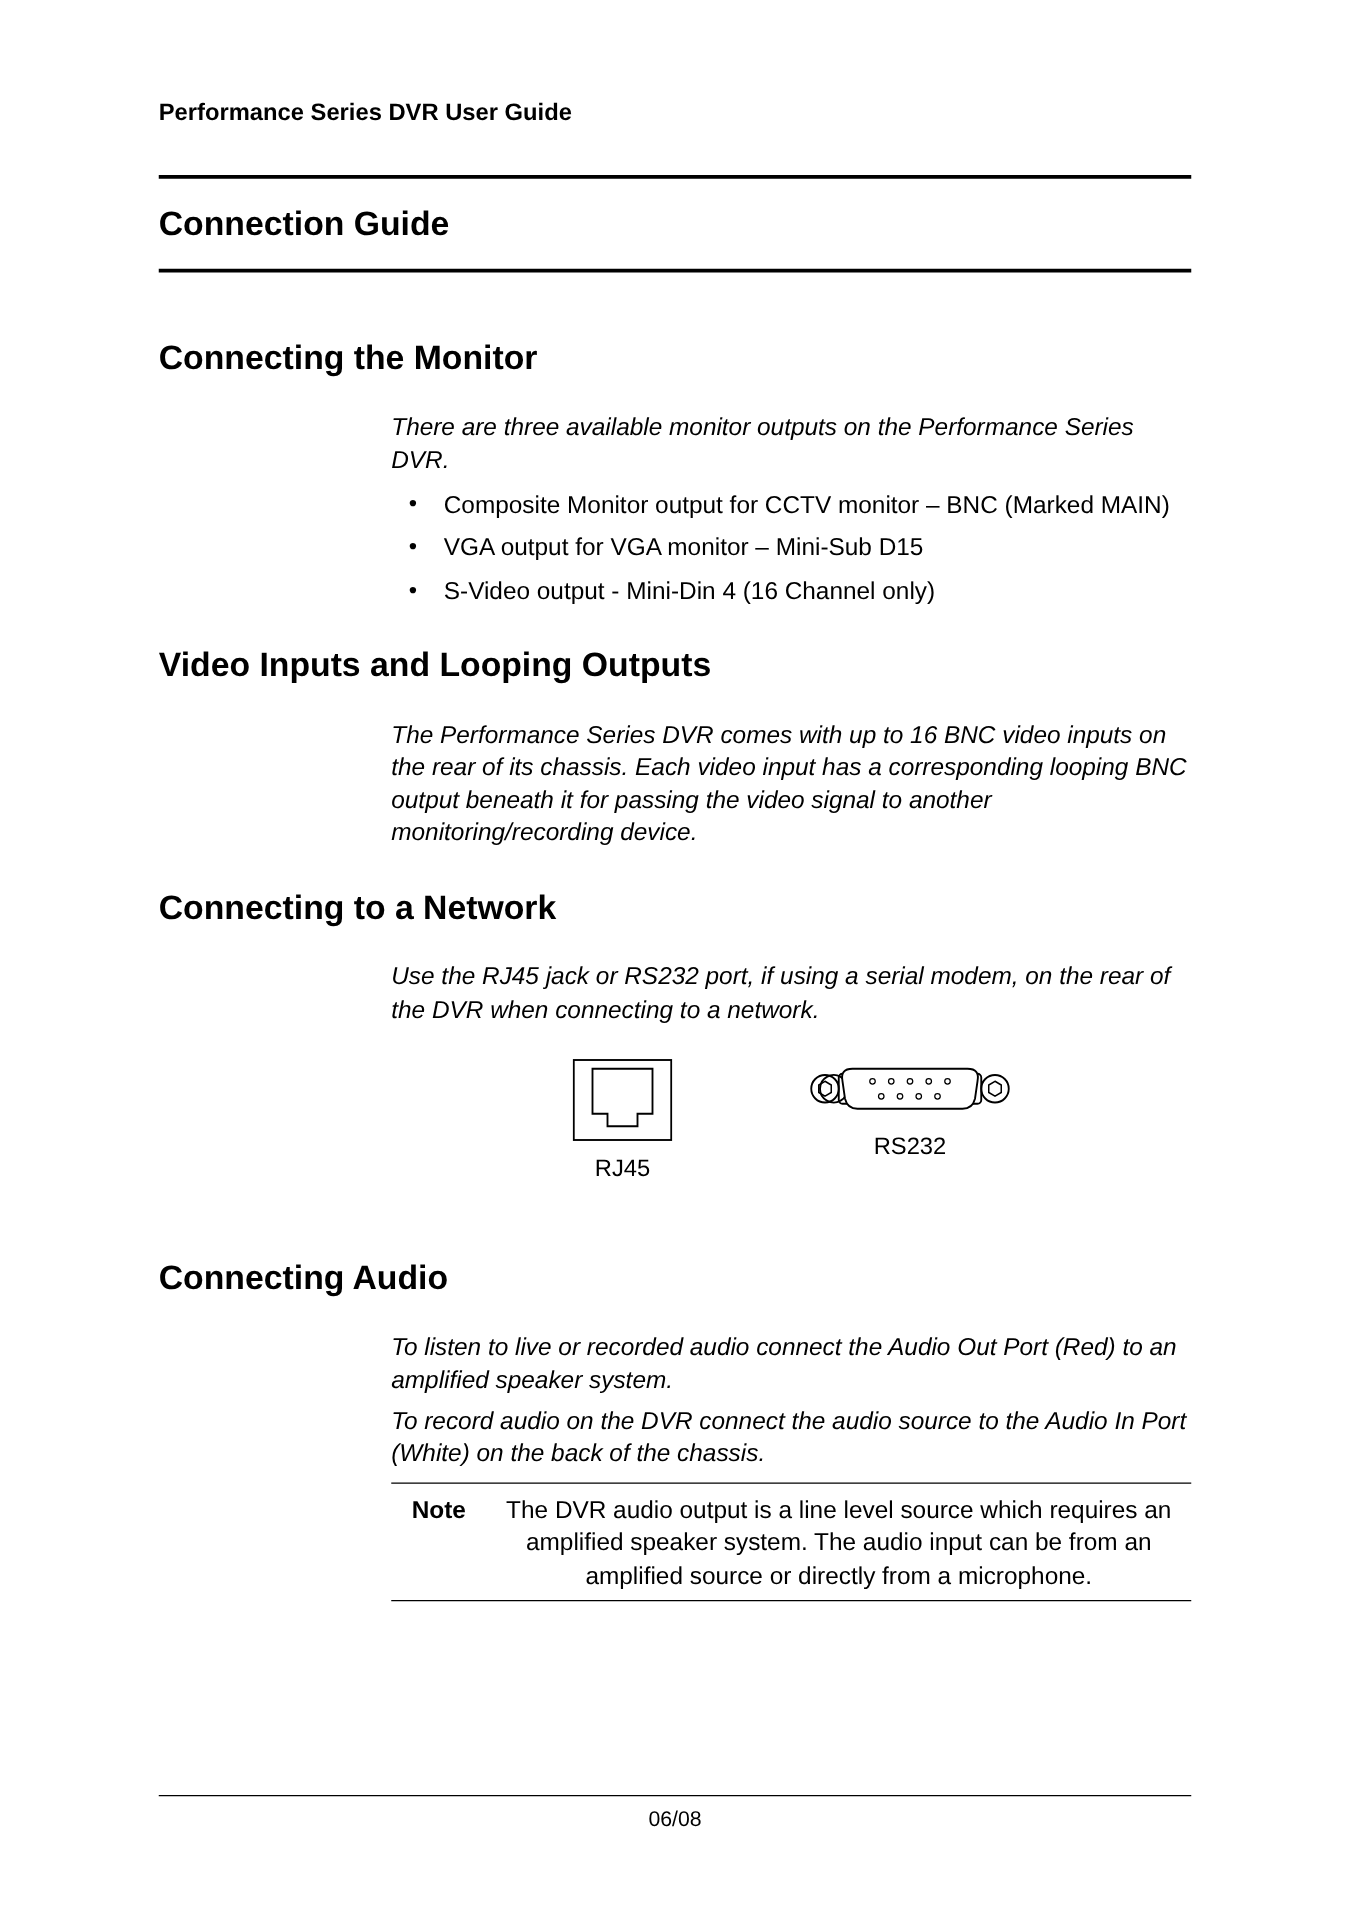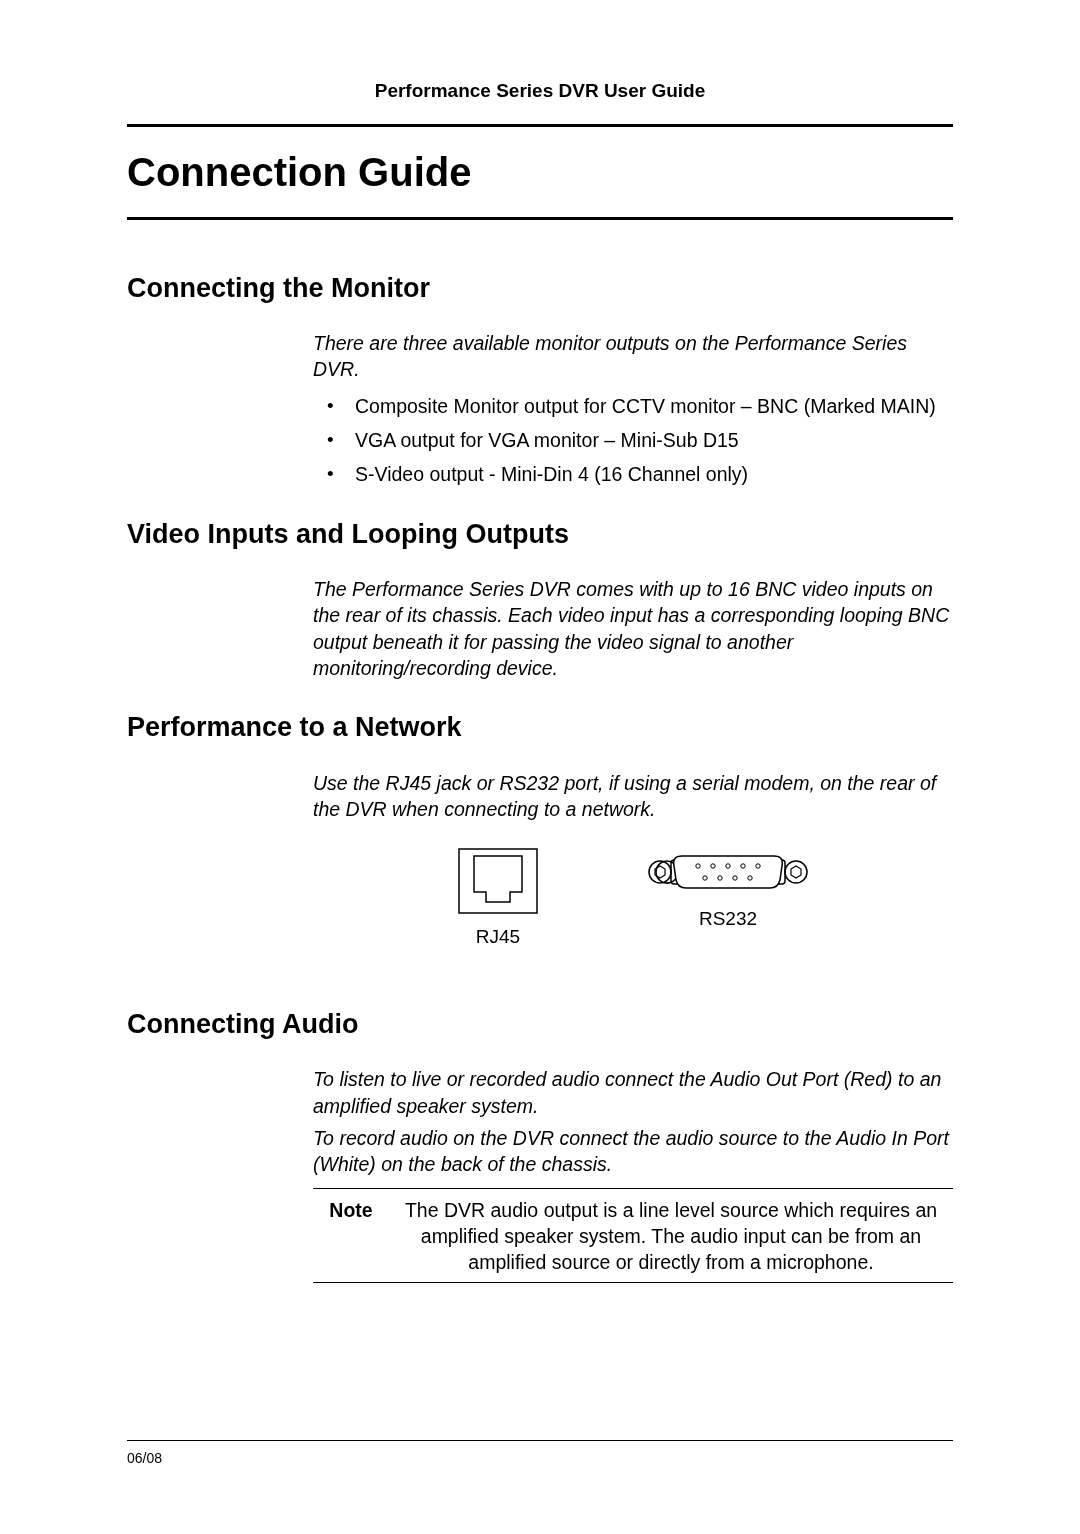--- a/index.html
+++ b/index.html
@@ -8,32 +8,32 @@
     background: #fff;
     color: #000;
     width: 1080px;
     height: 1534px;
     position: relative;
     padding: 78px 127px 0 127px;
     font-size: 19.5px;
     line-height: 1.35;
   }
   .header-right {
-    text-align: center;
+    text-align: left;
     font-weight: bold;
     font-size: 19px;
-    margin-bottom: 20px;
+    margin-bottom: 36px;
   }
   .rule-thick {
     border: none;
     border-top: 3px solid #000;
     margin: 0;
   }
   h1 {
-    font-size: 40px;
+    font-size: 27px;
     font-weight: bold;
     margin: 18px 0 18px 0;
   }
   h2 {
     font-size: 27px;
     font-weight: bold;
     margin: 50px 0 24px 0;
   }
   h2.first { margin-top: 50px; }
   .body-block {
@@ -99,21 +99,22 @@
     border: none;
     border-top: 1.2px solid #000;
     margin-bottom: 8px;
   }
   .footer-line {
     display: flex;
     justify-content: space-between;
     font-size: 17px;
   }
   .footer-date {
-    font-size: 14px;
+    font-size: 17px;
+    text-align: center;
   }
   svg { display: block; }
 </style>
 </head>
 <body>
 
 <div class="header-right">Performance Series DVR User Guide</div>
 
 <hr class="rule-thick">
 <h1>Connection Guide</h1>
@@ -127,21 +128,21 @@
     <li>VGA output for VGA monitor – Mini-Sub D15</li>
     <li>S-Video output - Mini-Din 4 (16 Channel only)</li>
   </ul>
 </div>
 
 <h2 style="margin-top:28px;">Video Inputs and Looping Outputs</h2>
 <div class="body-block">
   <p>The Performance Series DVR comes with up to 16 BNC video inputs on the rear of its chassis. Each video input has a corresponding looping BNC output beneath it for passing the video signal to another monitoring/recording device.</p>
 </div>
 
-<h2 style="margin-top:28px;">Performance to a Network</h2>
+<h2 style="margin-top:28px;">Connecting to a Network</h2>
 <div class="body-block">
   <p>Use the RJ45 jack or RS232 port, if using a serial modem, on the rear of the DVR when connecting to a network.</p>
   <div class="fig-row">
     <div class="fig-col">
       <svg width="80" height="66" viewBox="0 0 80 66">
         <rect x="1" y="1" width="78" height="64" fill="none" stroke="#000" stroke-width="1.5"></rect>
         <path d="M16 8 H64 V44 H52 V54 H28 V44 H16 Z" fill="none" stroke="#000" stroke-width="1.5"></path>
       </svg>
       <div class="fig-cap">RJ45</div>
     </div>

